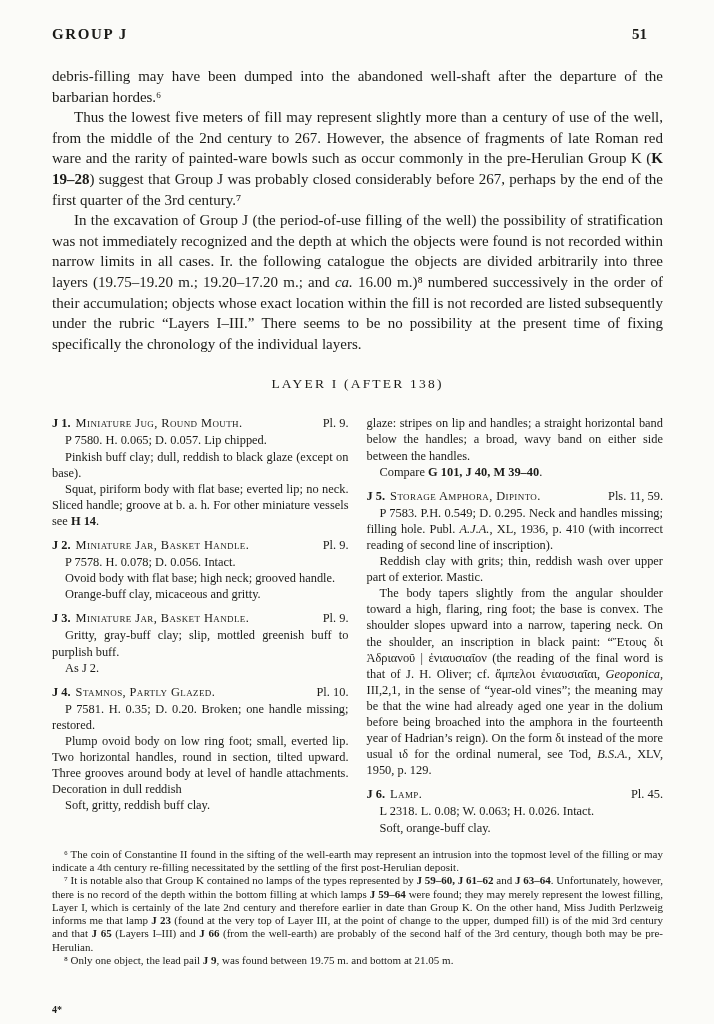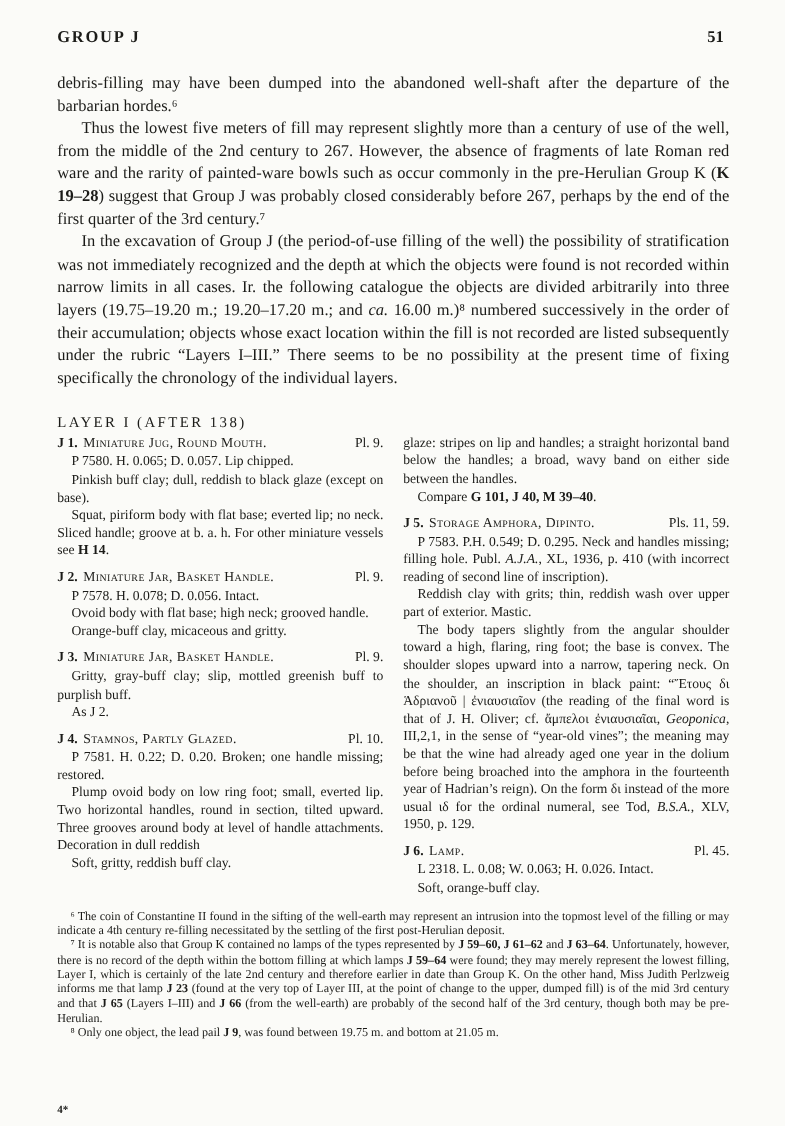--- a/index.html
+++ b/index.html
@@ -24,37 +24,38 @@
     margin-bottom: 20px;
   }
   .ph-title {
     text-align: left;
     font-size: 15px;
     font-weight: bold;
     letter-spacing: 1.6px;
   }
   .ph-num {
     position: absolute;
-    right: 5px;
+    right: 16px;
     top: 0;
     font-size: 15px;
     font-weight: bold;
     text-align: right;
   }
   
   .intro {
     font-size: 15px;
     line-height: 20.6px;
     text-align: justify;
   }
   .intro p { text-indent: 22px; }
   .intro p.noindent { text-indent: 0; }
   
   .layer-head {
-    margin: 22px 0 2px 0;
+    margin: 22px 0 23px 0;
+    text-align: center;
     font-size: 13.5px;
     font-weight: normal;
     letter-spacing: 2.2px;
   }
   
   .catalog {
     display: flex;
     gap: 18px;
     font-size: 12.4px;
     line-height: 16.1px;
@@ -143,21 +144,21 @@
         <p>Gritty, gray-buff clay; slip, mottled greenish buff to purplish buff.</p>
         <p><span>As </span><span style="font-weight: normal;">J 2</span><span>.</span></p>
       </article>
 
       <article class="entry">
         <div class="entry-head">
           <span class="eid">J 4.</span>
           <span class="etitle">Stamnos, Partly Glazed.</span>
           <span class="eplate">Pl. 10.</span>
         </div>
-        <p>P 7581. H. 0.22; D. 0.20. Broken; one handle missing; restored.</p>
+        <p>P 7581. H. 0.35; D. 0.20. Broken; one handle missing; restored.</p>
         <p>Plump ovoid body on low ring foot; small, everted lip. Two horizontal handles, round in section, tilted upward. Three grooves around body at level of handle attachments. Decoration in dull reddish</p>
         <p>Soft, gritty, reddish buff clay.</p>
       </article>
 
     </div>
 
     <div class="col">
 
       <article class="entry">
         <p class="noindent">glaze: stripes on lip and handles; a straight horizontal band below the handles; a broad, wavy band on either side between the handles.</p>

